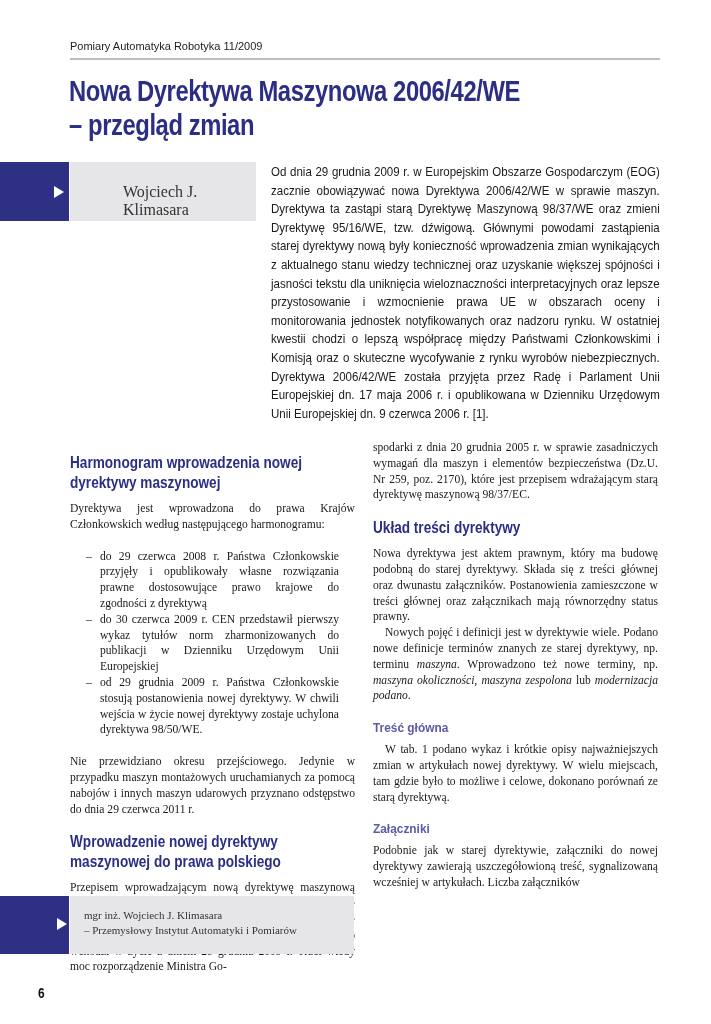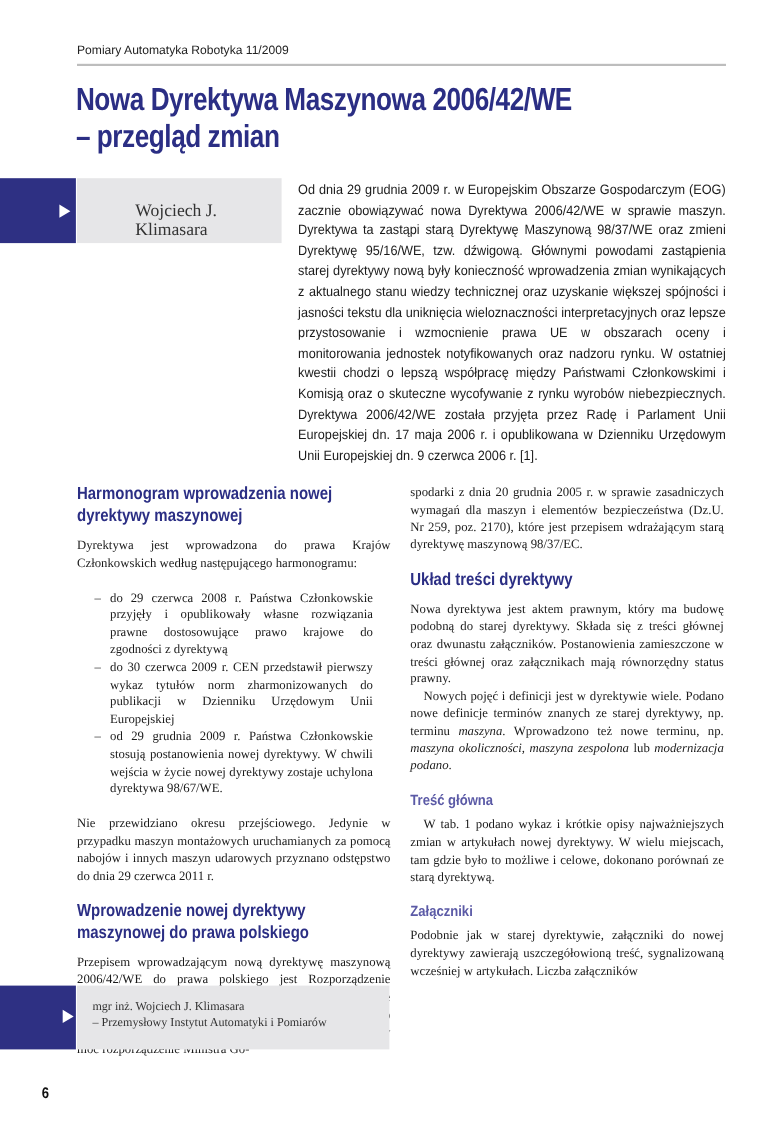--- a/index.html
+++ b/index.html
@@ -33,21 +33,21 @@
     }
 
     .lead {
       position: absolute; left: 271px; top: 163px; width: 389px;
       font-family: "Liberation Sans", sans-serif; font-size: 12.4px; line-height: 18.6px;
       text-align: justify; color: #1a1a1a; margin: 0;
       transform: scaleX(0.93); transform-origin: left top; width: 418px;
     }
 
     .col { position: absolute; width: 285px; font-family: "Liberation Serif", serif; font-size: 11.6px; line-height: 15.8px; color: #1a1a1a; }
-    .col-left { left: 70px; top: 440px; }
+    .col-left { left: 70px; top: 453px; }
     .col-right { left: 373px; top: 440px; }
 
     .h2 {
       font-family: "Liberation Sans", sans-serif; font-weight: bold; font-size: 16px; line-height: 20px;
       color: #2b2e84; margin: 0 0 8px 0; transform: scaleX(0.85); transform-origin: left top; width: 340px;
     }
     .h3 {
       font-family: "Liberation Sans", sans-serif; font-weight: bold; font-size: 13.5px; line-height: 18px;
       color: #5b5aa6; margin: 0 0 5px 0; transform: scaleX(0.88); transform-origin: left top;
     }
@@ -96,41 +96,41 @@
 
 <div class="col col-left">
   <h2 class="h2">
     <span>Harmonogram wprowadzenia nowej</span><br>
     <span>dyrektywy maszynowej</span>
   </h2>
   <p>Dyrektywa jest wprowadzona do prawa Krajów Członkowskich według następującego harmonogramu:</p>
   <ul class="dash">
     <li>do 29 czerwca 2008 r. Państwa Członkowskie przyjęły i opublikowały własne rozwiązania prawne dostosowujące prawo krajowe do zgodności z dyrektywą</li>
     <li>do 30 czerwca 2009 r. CEN przedstawił pierwszy wykaz tytułów norm zharmonizowanych do publikacji w Dzienniku Urzędowym Unii Europejskiej</li>
-    <li>od 29 grudnia 2009 r. Państwa Członkowskie stosują postanowienia nowej dyrektywy. W chwili wejścia w życie nowej dyrektywy zostaje uchylona dyrektywa 98/67/WE.</li>
+    <li>od 29 grudnia 2009 r. Państwa Członkowskie stosują postanowienia nowej dyrektywy. W chwili wejścia w życie nowej dyrektywy zostaje uchylona dyrektywa 98/50/WE.</li>
   </ul>
   <p>Nie przewidziano okresu przejściowego. Jedynie w przypadku maszyn montażowych uruchamianych za pomocą nabojów i innych maszyn udarowych przyznano odstępstwo do dnia 29 czerwca 2011 r.</p>
 
   <div class="gap"></div>
 
   <h2 class="h2">
     <span>Wprowadzenie nowej dyrektywy</span><br>
     <span>maszynowej do prawa polskiego</span>
   </h2>
   <p>Przepisem wprowadzającym nową dyrektywę maszynową 2006/42/WE do prawa polskiego jest Rozporządzenie Ministra Gospodarki z 21 października 2008 r. w sprawie zasadniczych wymagań dla maszyn [2]. Rozporządzenie to wchodzi w życie z dniem 29 grudnia 2009 r. Traci wtedy moc rozporządzenie Ministra Go-</p>
 </div>
 
 <div class="col col-right">
   <p>spodarki z dnia 20 grudnia 2005 r. w sprawie zasadniczych wymagań dla maszyn i elementów bezpieczeństwa (Dz.U. Nr 259, poz. 2170), które jest przepisem wdrażającym starą dyrektywę maszynową 98/37/EC.</p>
 
   <div class="gap"></div>
 
   <h2 class="h2">Układ treści dyrektywy</h2>
   <p>Nowa dyrektywa jest aktem prawnym, który ma budowę podobną do starej dyrektywy. Składa się z treści głównej oraz dwunastu załączników. Postanowienia zamieszczone w treści głównej oraz załącznikach mają równorzędny status prawny.</p>
-  <p class="indent"><span>Nowych pojęć i definicji jest w dyrektywie wiele. Podano nowe definicje terminów znanych ze starej dyrektywy, np. terminu </span><em>maszyna</em><span>. Wprowadzono też nowe terminu, np. </span><em>maszyna okoliczności</em><span>, </span><em>maszyna zespolona</em><span> lub </span><em>modernizacja podano</em><span>.</span></p>
+  <p class="indent"><span>Nowych pojęć i definicji jest w dyrektywie wiele. Podano nowe definicje terminów znanych ze starej dyrektywy, np. terminu </span><em>maszyna</em><span>. Wprowadzono też nowe terminy, np. </span><em>maszyna okoliczności</em><span>, </span><em>maszyna zespolona</em><span> lub </span><em>modernizacja podano</em><span>.</span></p>
 
   <div class="gap"></div>
 
   <h3 class="h3">Treść główna</h3>
   <p class="indent">W tab. 1 podano wykaz i krótkie opisy najważniejszych zmian w artykułach nowej dyrektywy. W wielu miejscach, tam gdzie było to możliwe i celowe, dokonano porównań ze starą dyrektywą.</p>
 
   <div class="gap"></div>
 
   <h3 class="h3">Załączniki</h3>
   <p>Podobnie jak w starej dyrektywie, załączniki do nowej dyrektywy zawierają uszczegółowioną treść, sygnalizowaną wcześniej w artykułach. Liczba załączników</p>

